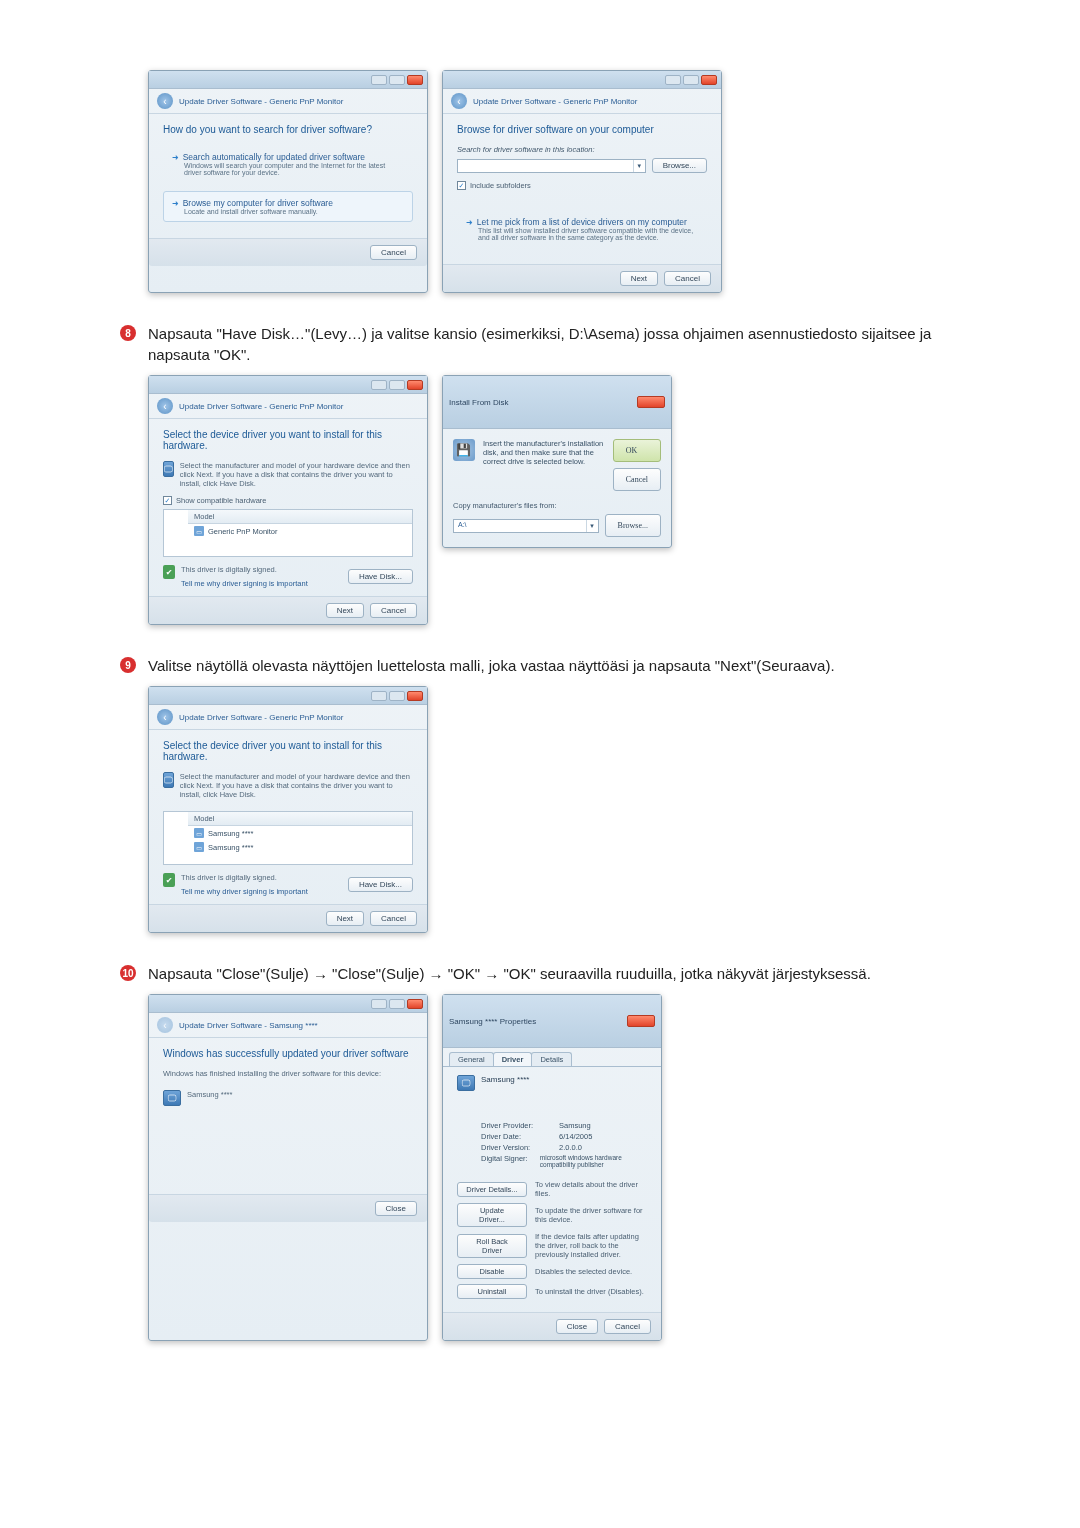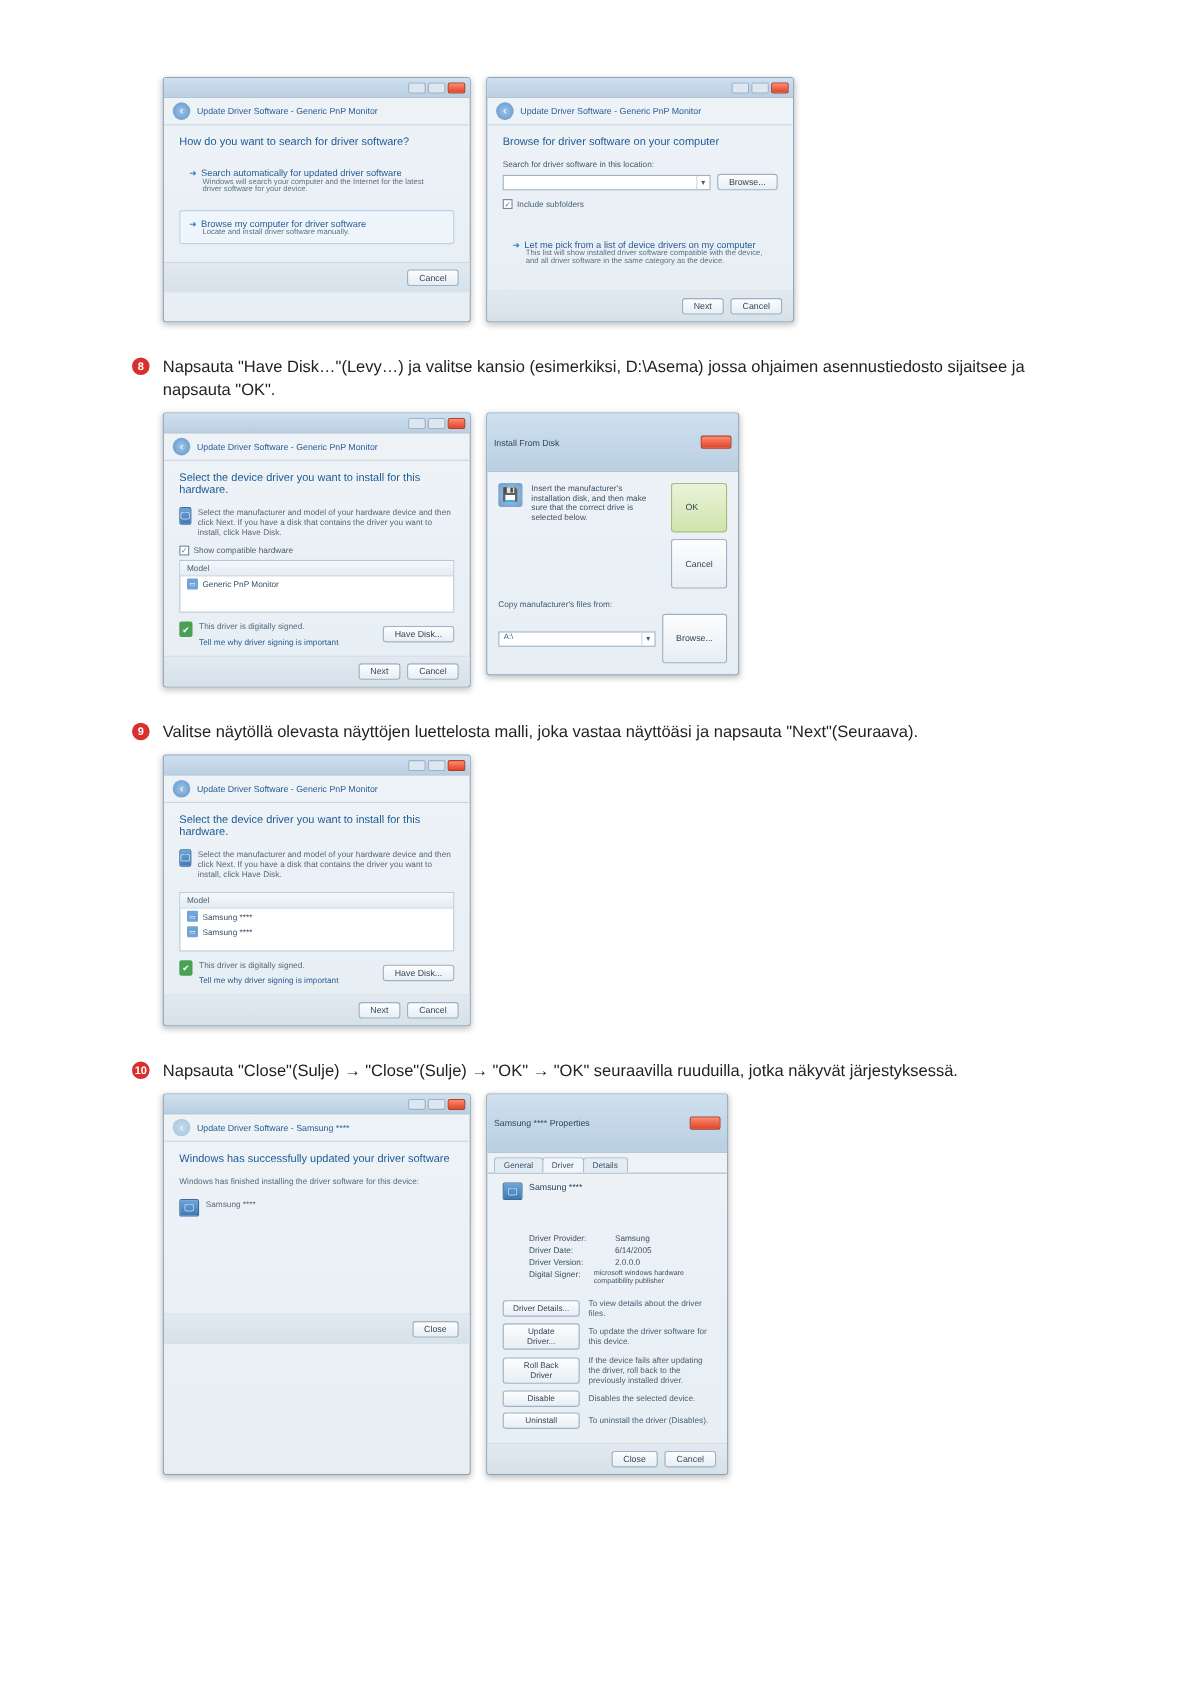--- a/index.html
+++ b/index.html
@@ -34,42 +34,42 @@
   .combo { flex: 1; height: 14px; background: #fff; border: 1px solid #9db2c4; display: flex; }
   .combo .val { flex:1; color:#2a5d94; font-size:7px; padding:1px 4px; }
   .combo .arrow { width: 12px; border-left:1px solid #cbd8e3; display:flex;align-items:center;justify-content:center; font-size:7px; color:#3a5a77;}
   .check { display:flex; align-items:center; gap:4px; font-size:7.5px; color:#4a5f72; }
   .check .box { width:9px; height:9px; border:1px solid #6f879b; background:#fff; display:inline-flex; align-items:center; justify-content:center; font-size:7px; color:#2d7fca; }
 
   .note { font-size:7.5px; color:#556a7d; display:flex; gap:6px; align-items:flex-start; }
   .note .ico { width:12px; height:14px; background:#5b8cc1; border-radius:2px; display:flex;align-items:center;justify-content:center;color:#fff;font-size:8px;}
   .linklike { color:#2a5d94; font-size:7.5px; }
 
-  .listbox { border:1px solid #b5c6d5; background:#fff; margin:4px 0 8px; }
+  .listbox { border:1px solid #b5c6d5; background:#fff; margin:4px 0 8px;padding-left:24px; }
   .listbox .hdr { background: linear-gradient(#f4f8fb,#e3ecf3); border-bottom:1px solid #c7d5e1; padding:2px 6px; font-size:7.5px; color:#4b6074; }
   .listbox .row { padding:2px 6px; font-size:7.5px; color:#3a5267; display:flex; align-items:flex-end; gap:4px;}
   .listbox .row .mico { width:10px;height:10px;background:#6fa4d8;border-radius:1px;display:flex;align-items:center;justify-content:center;color:#fff;font-size:6px;}
   .sign-row { display:flex; align-items:center; justify-content:space-between; margin-top:6px; }
 
   
   .dlg.small { width: 230px; }
   .dlg .disk-title { background: linear-gradient(#cfe0ef,#b9cfe2); padding:20px 6px; font-size:8px; color:#2e4761; border-bottom:1px solid #a9bdcf; display:flex; justify-content:space-between; align-items:center;}
   .disk-row { display:flex; gap:8px; padding:10px; }
   .disk-ico { width:22px; height:22px; background:radial-gradient(#a8c7e5,#6c9bca); border-radius:3px; display:flex; align-items:center; justify-content:center; font-size:12px;}
   .disk-btns { display:flex; flex-direction:column; gap:6px; margin-left:auto; }
-  .disk-btn { font-size:8px; padding:17px 12px; background: linear-gradient(#fdfdfd,#e7eef4); border:1px solid #9db2c4; border-radius:3px; color:#33475a; }
+  .disk-btn { font-size:8px; padding:6px 12px; background: linear-gradient(#fdfdfd,#e7eef4); border:1px solid #9db2c4; border-radius:3px; color:#33475a;font-family:Liberation Serif, serif; }
   .disk-btn.ok { background: linear-gradient(#eaf3d9,#cfe4ab); border-color:#a4bd7a; }
   .disk-lower { padding: 0 10px 10px; }
   .disk-lower label { font-size:7.5px; color:#445a6e; }
   .disk-combo { display:flex; gap:6px; align-items:center; margin-top:4px; }
 
   
   .tabs { display:flex; gap:0; border-bottom:1px solid #a9bdcf; padding-left:6px; margin-top:4px; }
   .tab { font-size:7.5px; padding:2px 8px; border:1px solid #a9bdcf; border-bottom:none; background:#e4ecf3; border-radius:3px 3px 0 0; margin-right:-1px; color:#3a5267; }
-  .tab.active { background:#f2f6fa; }
+  .tab.active { background:#f2f6fa;font-weight:bold; }
   .prop-row { display:flex; gap:8px; font-size:7.5px; color:#3a5267; padding:1px 0; }
   .prop-row .k { width:70px; }
   .actbtn-row { display:flex; gap:8px; align-items:center; margin:5px 0; font-size:7.5px; color:#4a5f72; }
   .actbtn { font-size:7.5px; padding:2px 8px; min-width:70px; text-align:center; background: linear-gradient(#fdfdfd,#e7eef4); border:1px solid #9db2c4; border-radius:3px; color:#33475a; }
 
   .dlg .monico { width:18px;height:16px;background:linear-gradient(#6fa4d8,#3e79b5);border:1px solid #3a6ea0;border-radius:2px;display:inline-flex;align-items:center;justify-content:center;color:#fff;font-size:9px;}
 
   .arrowtxt { font-family: "Segoe UI Symbol", Arial; }
 </style>
 </head>
@@ -115,21 +115,21 @@
               <span class="winbtn"></span>
               <span class="winbtn close"></span>
             </div>
           </div>
         <div class="breadcrumb">
             <span class="backcircle">‹</span>
             <span class="crumb">Update Driver Software - Generic PnP Monitor</span>
           </div>
         <div class="body">
           <div class="heading">Browse for driver software on your computer</div>
-          <div style="font-size:7.5px;color:#445a6e;">Search for driver software in this location:</div>
+          <div style="font-size:7.5px;color:#445a6e;font-style:italic;">Search for driver software in this location:</div>
           <div class="field-row">
             <div class="combo">
                 <span class="val"></span>
                 <span class="arrow">▾</span>
               </div>
             <span class="btn">Browse...</span>
           </div>
           <div class="check">
               <span class="box">✓</span>
               <span>Include subfolders</span>

